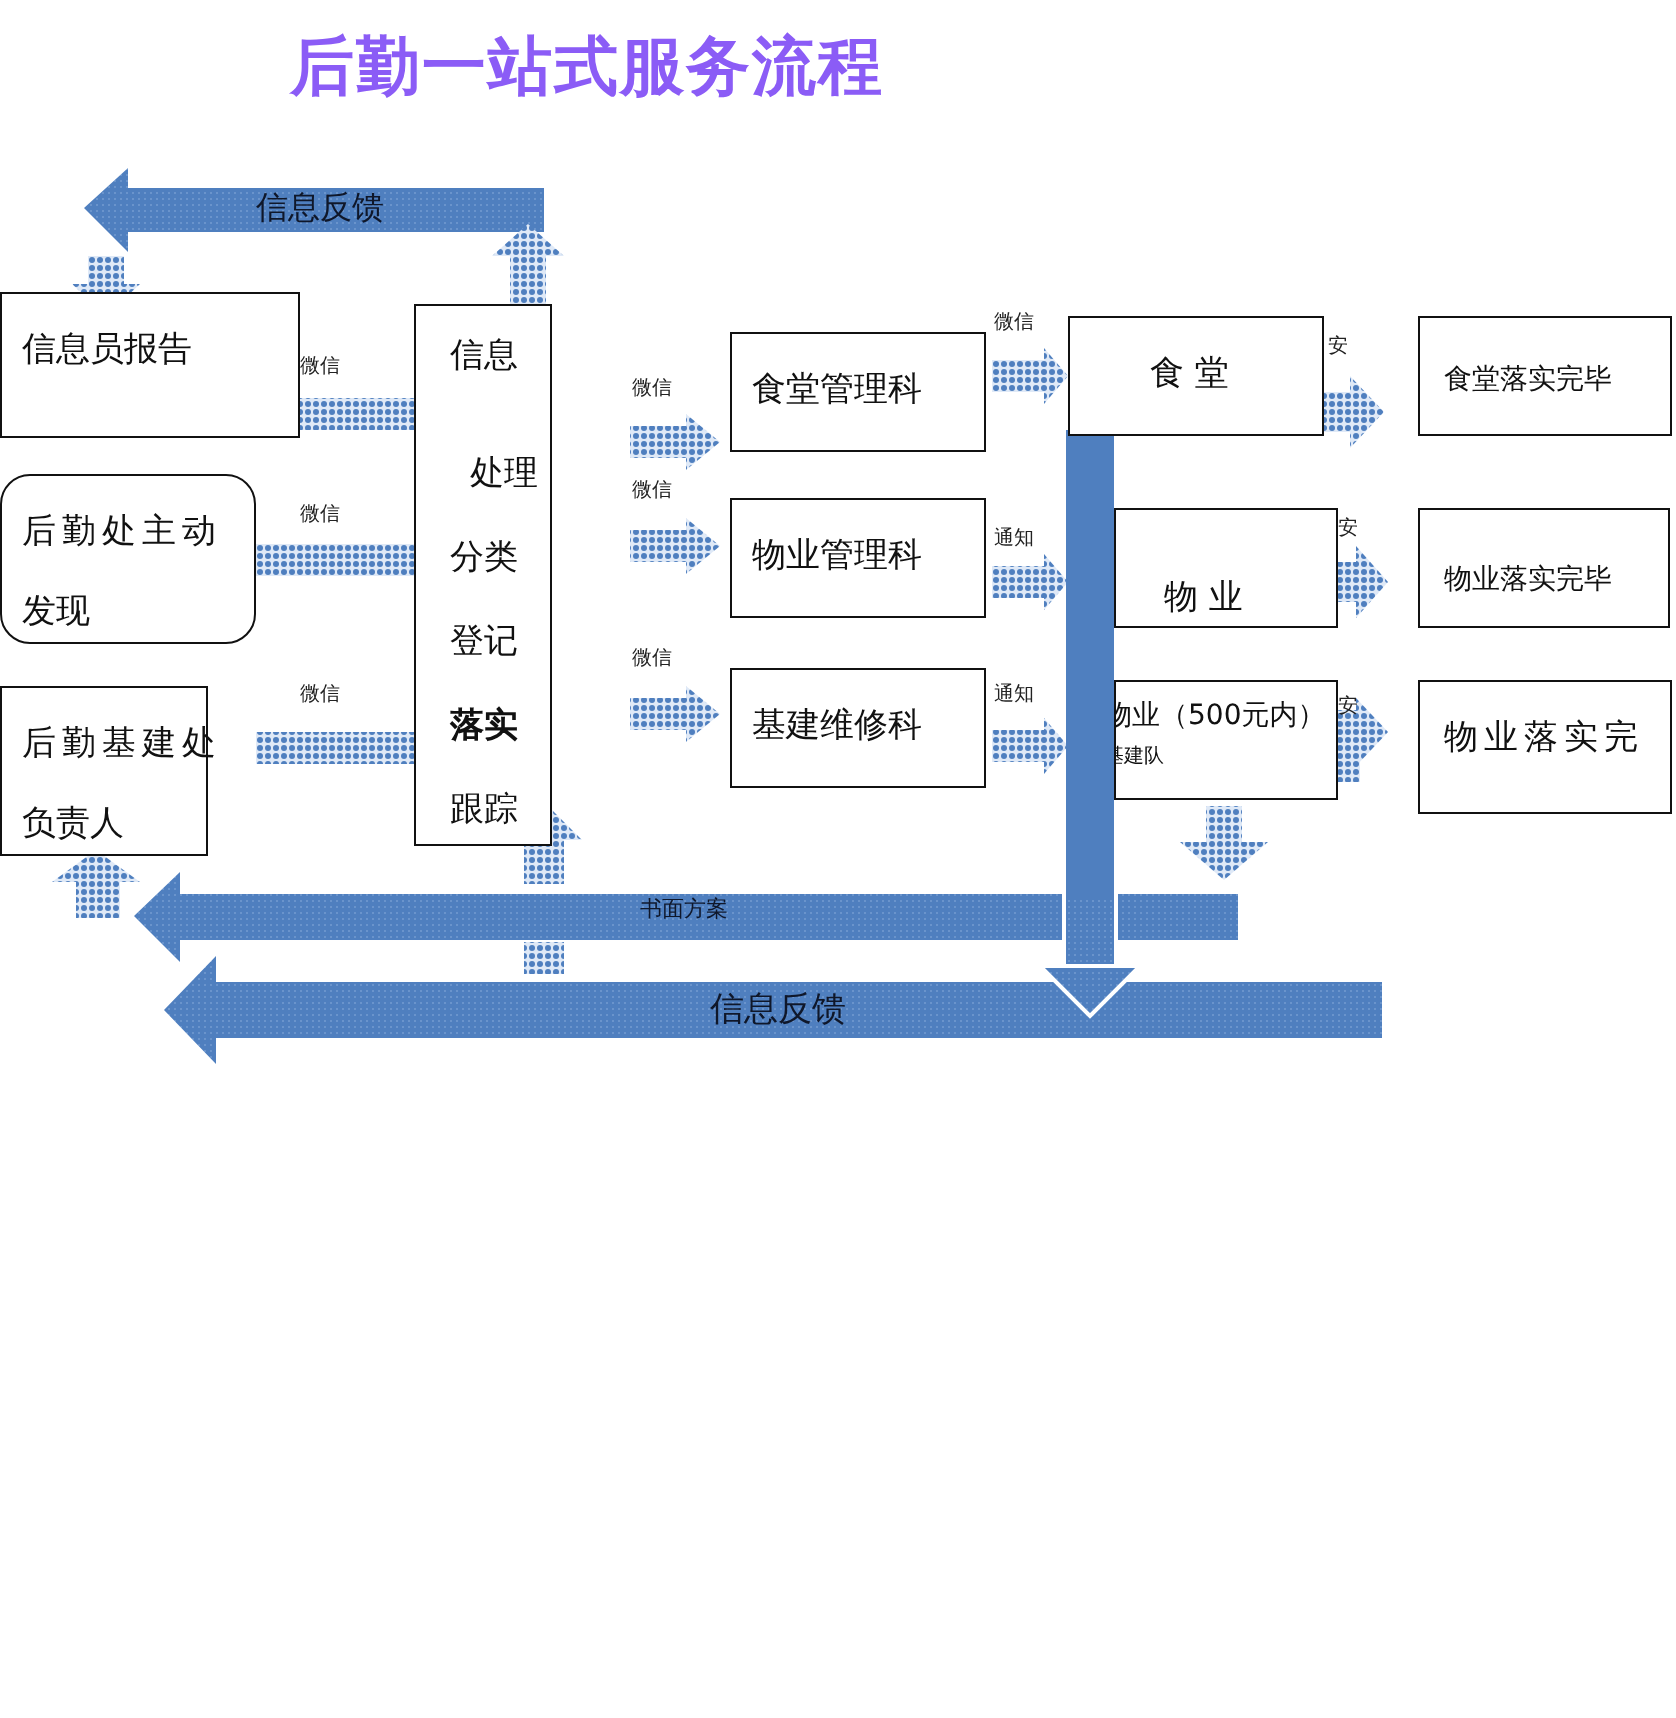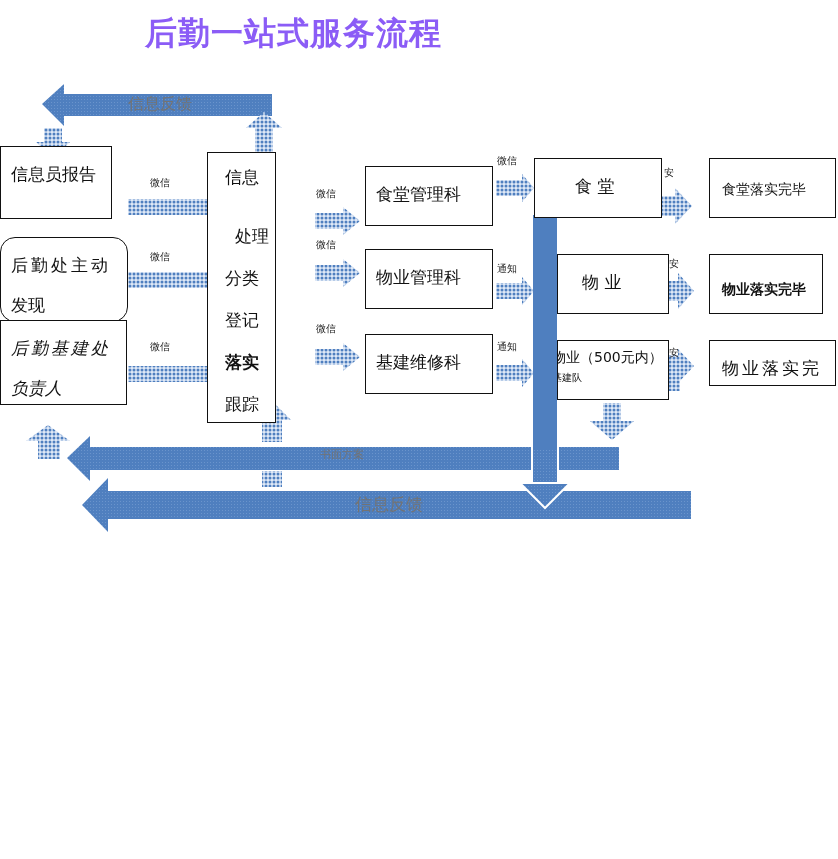--- a/index.html
+++ b/index.html
@@ -4,21 +4,21 @@
 <style>
   html, body { margin:0; padding:0; background:#ffffff; }
   body { width:838px; height:859px; position:relative; overflow:hidden;
          font-family:"DejaVu Sans", "Liberation Sans", sans-serif; color:#111; }
   .title { position:absolute; left:145px; top:12px; font-family:"DejaVu Serif","Liberation Serif",serif;
            font-size:32px; font-weight:bold; letter-spacing:1px; color:#8b5cf6; }
   .box { position:absolute; border:1.3px solid #111; background:#fff; box-sizing:border-box; }
   .box-text { position:absolute; font-size:17px; color:#111; white-space:nowrap; }
   .lbl { position:absolute; font-size:10px; color:#222; white-space:nowrap; font-family:"DejaVu Sans",sans-serif; }
   svg.layer { position:absolute; left:0; top:0; }
-  .band-text { position:absolute; color:#737373; font-size:17px; white-space:nowrap; }
+  .band-text { position:absolute; color:#0f172a; font-size:17px; white-space:nowrap; }
 </style>
 </head>
 <body>
 
 <div class="title">后勤一站式服务流程</div>
 
 <svg class="layer" width="838" height="859">
   <defs>
     <pattern id="dots" width="4" height="4" patternUnits="userSpaceOnUse">
       <rect width="4" height="4" fill="#dfe9f7"></rect>
@@ -125,28 +125,28 @@
   <g>
     <polygon points="82,505 108,478 108,491 691,491 691,519 108,519 108,532" fill="url(#solid)"></polygon>
     <polygon points="520,483 570,483 545,508" fill="url(#solid)" stroke="#ffffff" stroke-width="2"></polygon>
   </g>
 </svg>
 
 <div class="band-text" style="left:128px;top:94px;font-size:16px;">信息反馈</div>
 <div class="band-text" style="left:320px;top:447px;font-size:11px;">书面方案</div>
 <div class="band-text" style="left:355px;top:493px;font-size:17px;">信息反馈</div>
 
-<div class="box" style="left:0;top:146px;width:112px;height:73px;">
+<div class="box" style="left:0;top:146px;width:150px;height:73px;">
   <div class="box-text" style="left:10px;top:16px;">信息员报告</div>
 </div>
 <div class="box" style="left:0;top:237px;width:128px;height:85px;border-radius:15px;">
   <div class="box-text" style="left:10px;top:16px;letter-spacing:3px;">后勤处主动</div>
   <div class="box-text" style="left:10px;top:56px;">发现</div>
 </div>
-<div class="box" style="left:0;top:320px;width:127px;height:85px;font-style:italic;">
+<div class="box" style="left:0;top:343px;width:104px;height:85px;">
   <div class="box-text" style="left:10px;top:16px;letter-spacing:3px;">后勤基建处</div>
   <div class="box-text" style="left:10px;top:56px;">负责人</div>
 </div>
 
 <div class="box" style="left:207px;top:152px;width:69px;height:271px;">
   <div class="box-text" style="left:17px;top:13px;">信息</div>
   <div class="box-text" style="left:9px;top:72px;margin-left:18px;">处理</div>
   <div class="box-text" style="left:17px;top:114px;">分类</div>
   <div class="box-text" style="left:17px;top:156px;">登记</div>
   <div class="box-text" style="left:17px;top:198px;font-weight:bold;">落实</div>
@@ -160,38 +160,38 @@
   <div class="box-text" style="left:10px;top:16px;">物业管理科</div>
 </div>
 <div class="box" style="left:365px;top:334px;width:128px;height:60px;">
   <div class="box-text" style="left:10px;top:16px;">基建维修科</div>
 </div>
 
 <div class="box" style="left:534px;top:158px;width:128px;height:60px;">
   <div class="box-text" style="left:40px;top:16px;">食 堂</div>
 </div>
 <div class="box" style="left:557px;top:254px;width:112px;height:60px;">
-  <div class="box-text" style="left:24px;top:16px;">物 业</div>
+  <div class="box-text" style="left:24px;top:32px;">物 业</div>
 </div>
 <div class="box" style="left:557px;top:340px;width:112px;height:60px;overflow:hidden;text-align:right;">
   <div class="box-text" style="left:-6px;top:8px;font-size:14px;">物业（500元内）</div>
   <div class="box-text" style="left:-6px;top:30px;font-size:10px;">基建队</div>
 </div>
 
 <svg class="layer" width="838" height="859" style="pointer-events:none;">
   <rect x="533" y="218" width="24" height="230" fill="#4f7fbf"></rect>
 </svg>
 
 <div class="box" style="left:709px;top:158px;width:127px;height:60px;">
   <div class="box-text" style="left:12px;top:22px;font-size:14px;">食堂落实完毕</div>
 </div>
-<div class="box" style="left:709px;top:254px;width:114px;height:60px;font-weight:bold;">
+<div class="box" style="left:709px;top:254px;width:126px;height:60px;">
   <div class="box-text" style="left:12px;top:26px;font-size:14px;">物业落实完毕</div>
 </div>
-<div class="box" style="left:709px;top:340px;width:127px;height:46px;">
+<div class="box" style="left:709px;top:340px;width:127px;height:67px;">
   <div class="box-text" style="left:12px;top:16px;letter-spacing:3px;">物业落实完</div>
 </div>
 
 <div class="lbl" style="left:150px;top:176px;">微信</div>
 <div class="lbl" style="left:150px;top:250px;">微信</div>
 <div class="lbl" style="left:150px;top:340px;">微信</div>
 
 <div class="lbl" style="left:316px;top:187px;">微信</div>
 <div class="lbl" style="left:316px;top:238px;">微信</div>
 <div class="lbl" style="left:316px;top:322px;">微信</div>

